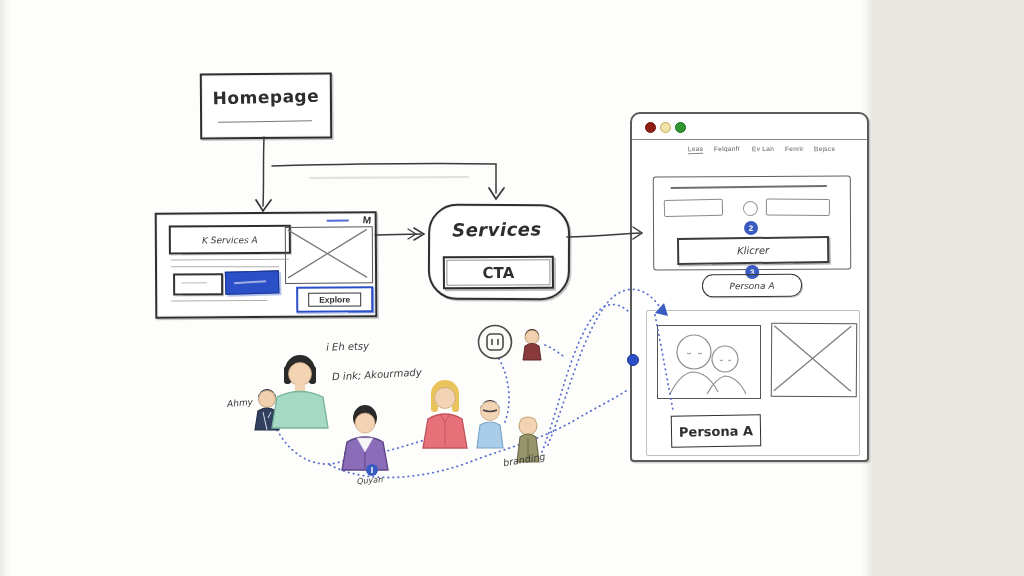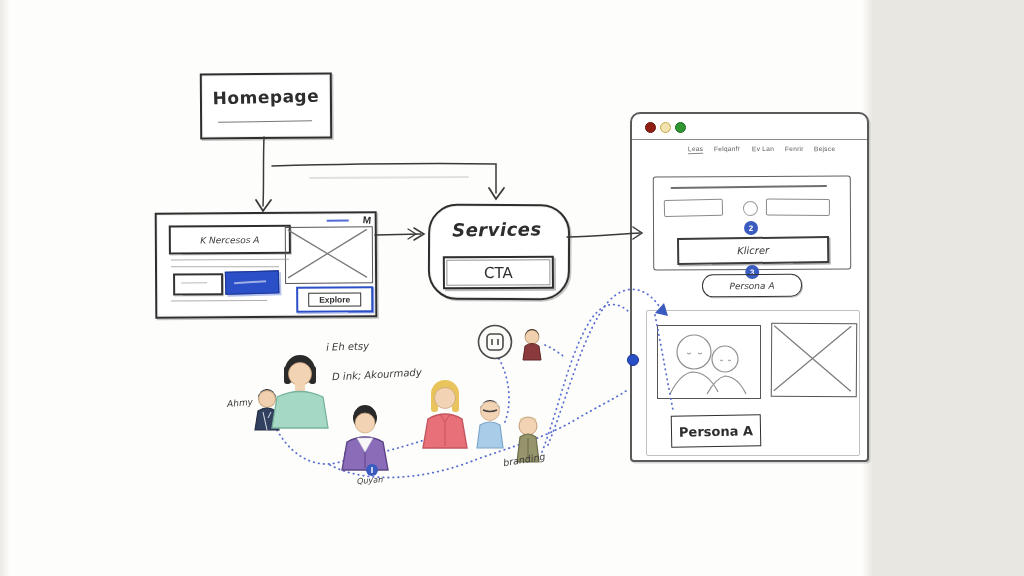--- a/index.html
+++ b/index.html
@@ -40,21 +40,21 @@
   #wf-explore .inner{border:1px solid #333;padding:1px 10px;font-size:8.5px;font-weight:bold;}
   #wf-corner{position:absolute;right:4px;top:1px;font-size:10px;font-weight:bold;transform:rotate(6deg);}
   #wf-bluedash{position:absolute;right:26px;top:6px;width:22px;height:2px;background:#3355cc;opacity:.85;}
 
   
   #services-box{left:428px;top:204px;width:138px;height:92px;transform:rotate(.3deg);border-radius:29px;}
   #services-box .title{position:absolute;left:22px;top:13px;font-size:18px;font-weight:bold;
       font-style:italic;transform:rotate(-1deg);letter-spacing:.5px;}
   #cta-btn{position:absolute;left:13px;top:50px;width:107px;height:29px;border:2px solid #2e2e2e;
       box-shadow:2px 2px 0 rgba(40,40,40,.3), inset 0 0 0 1.5px #fff, inset 0 0 0 2.5px rgba(40,40,40,.5);
-      display:flex;align-items:center;justify-content:center;font-size:15px;font-weight:normal;transform:rotate(-.6deg);}
+      display:flex;align-items:center;justify-content:center;font-size:15px;font-weight:bold;transform:rotate(-.6deg);}
 
   
   #browser{left:630px;top:112px;width:235px;height:346px;border:2px solid #5a5a5a;background:#fff;
       border-radius:10px 10px 4px 4px;box-shadow:1.5px 1.5px 0 rgba(60,60,60,.2);}
   #browser .topbar{position:absolute;left:0;right:0;top:0;height:25px;border-bottom:1.5px solid #8a8a8a;
       border-radius:9px 9px 0 0;}
   .tl{position:absolute;top:8px;width:9px;height:9px;border-radius:50%;}
   #tl-red{left:13px;background:#8f1d14;border:1px solid #6d140e;}
   #tl-yellow{left:28px;background:#f2e2ad;border:1px solid #c5a94e;}
   #tl-green{left:43px;background:#2f9632;border:1px solid #1f6b22;}
@@ -109,21 +109,21 @@
   <div class="edge right"></div>
 
   <div class="sketch-box" id="homepage-box">
     <div class="title hand">Homepage</div>
     <div class="underline"></div>
   </div>
 
   <div class="sketch-box" id="wireframe-box">
     <div id="wf-corner">M</div>
     <div id="wf-bluedash"></div>
-    <div id="wf-header" class="scribble">K Nercesos A</div>
+    <div id="wf-header" class="scribble">K Services A</div>
     <div id="wf-img">
       <svg width="83" height="52">
         <line x1="2" y1="2" x2="81" y2="50" stroke="#7a7a7a" stroke-width="1.3"></line>
         <line x1="81" y1="2" x2="2" y2="50" stroke="#7a7a7a" stroke-width="1.3"></line>
       </svg>
     </div>
     <div class="gline" style="left:14px;top:45px;width:118px;transform:rotate(-.6deeg);"></div>
     <div class="gline" style="left:14px;top:52px;width:108px;transform:rotate(.4deg);"></div>
     <div id="wf-btn-outline">
         <i></i>

